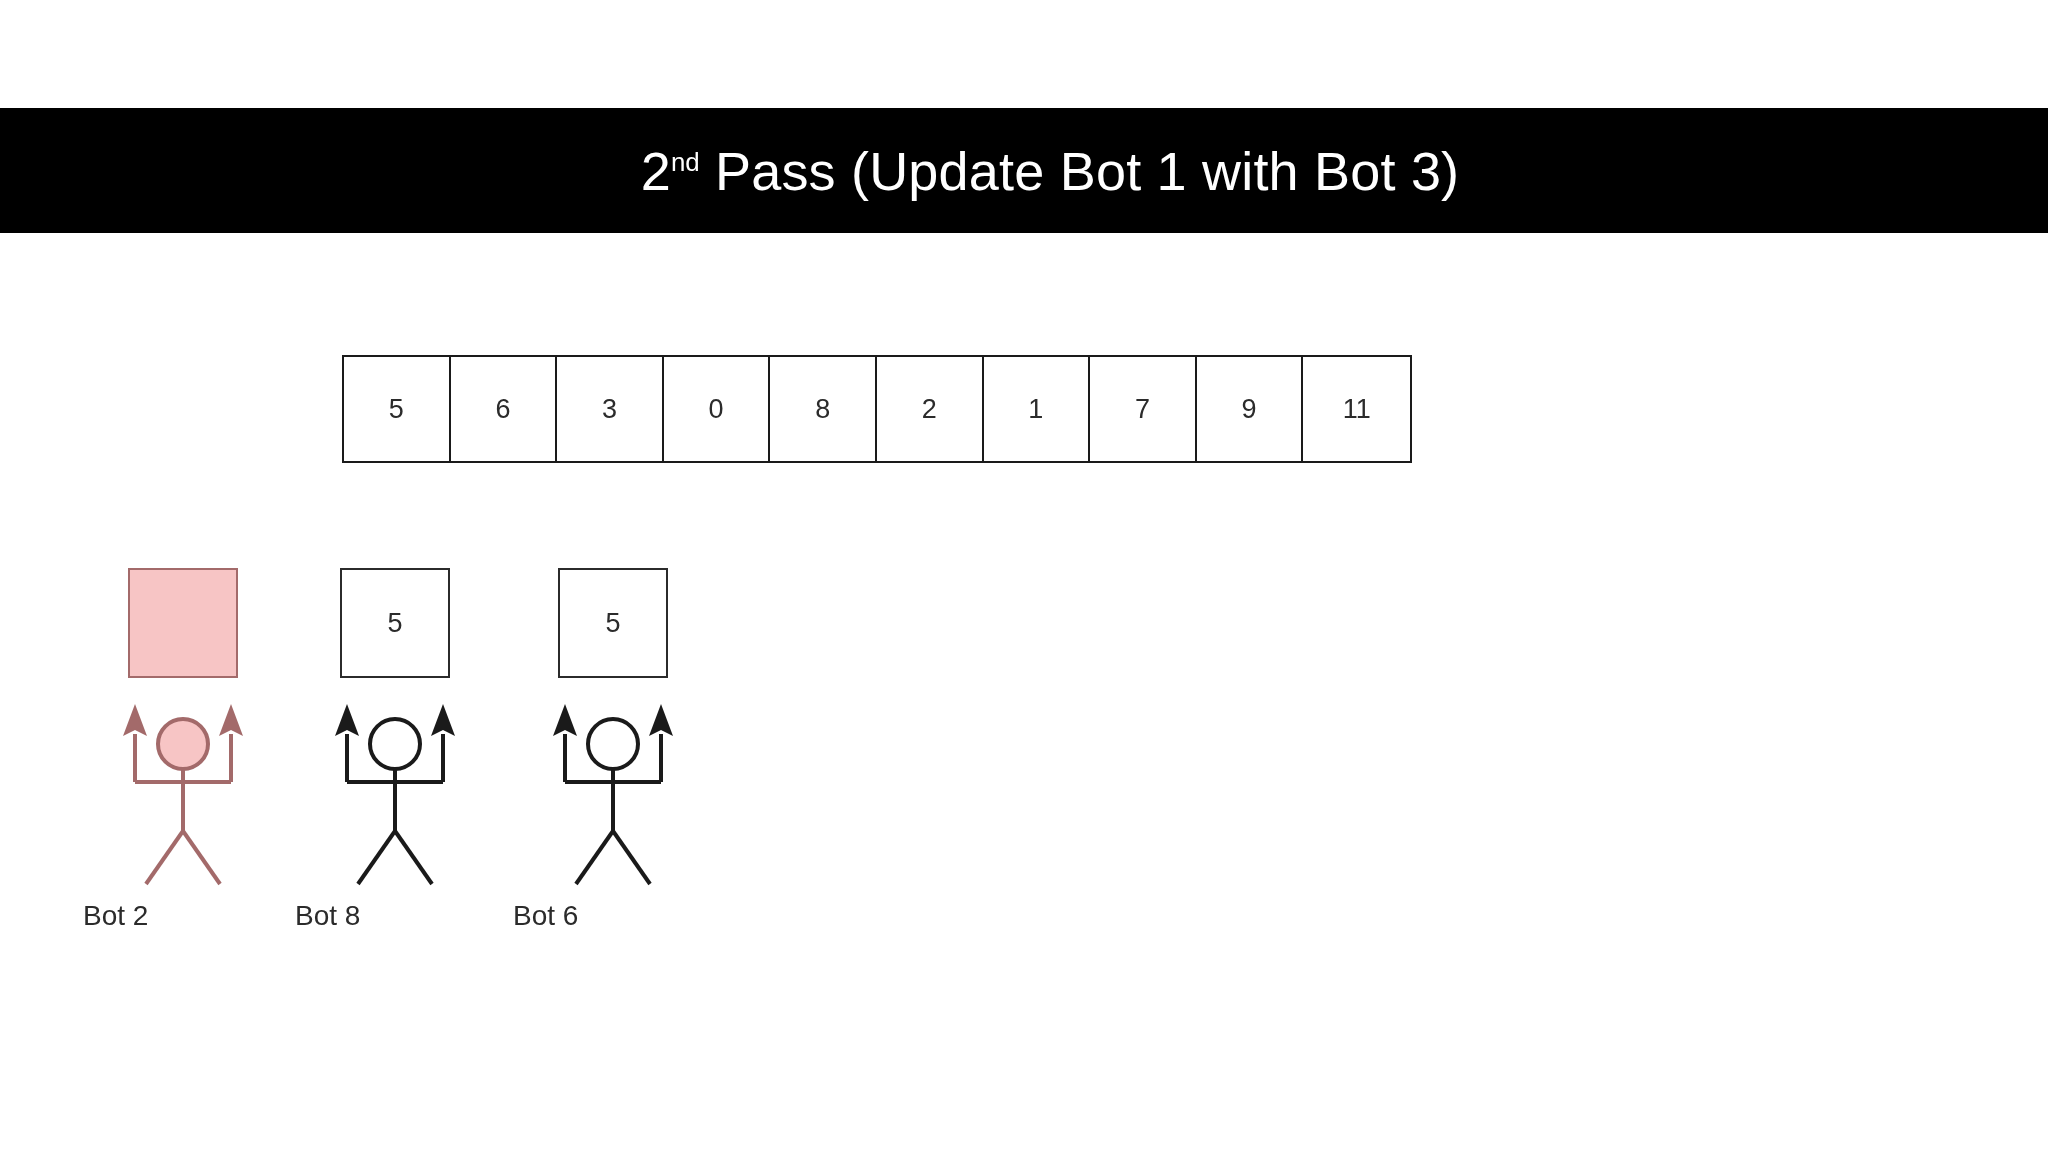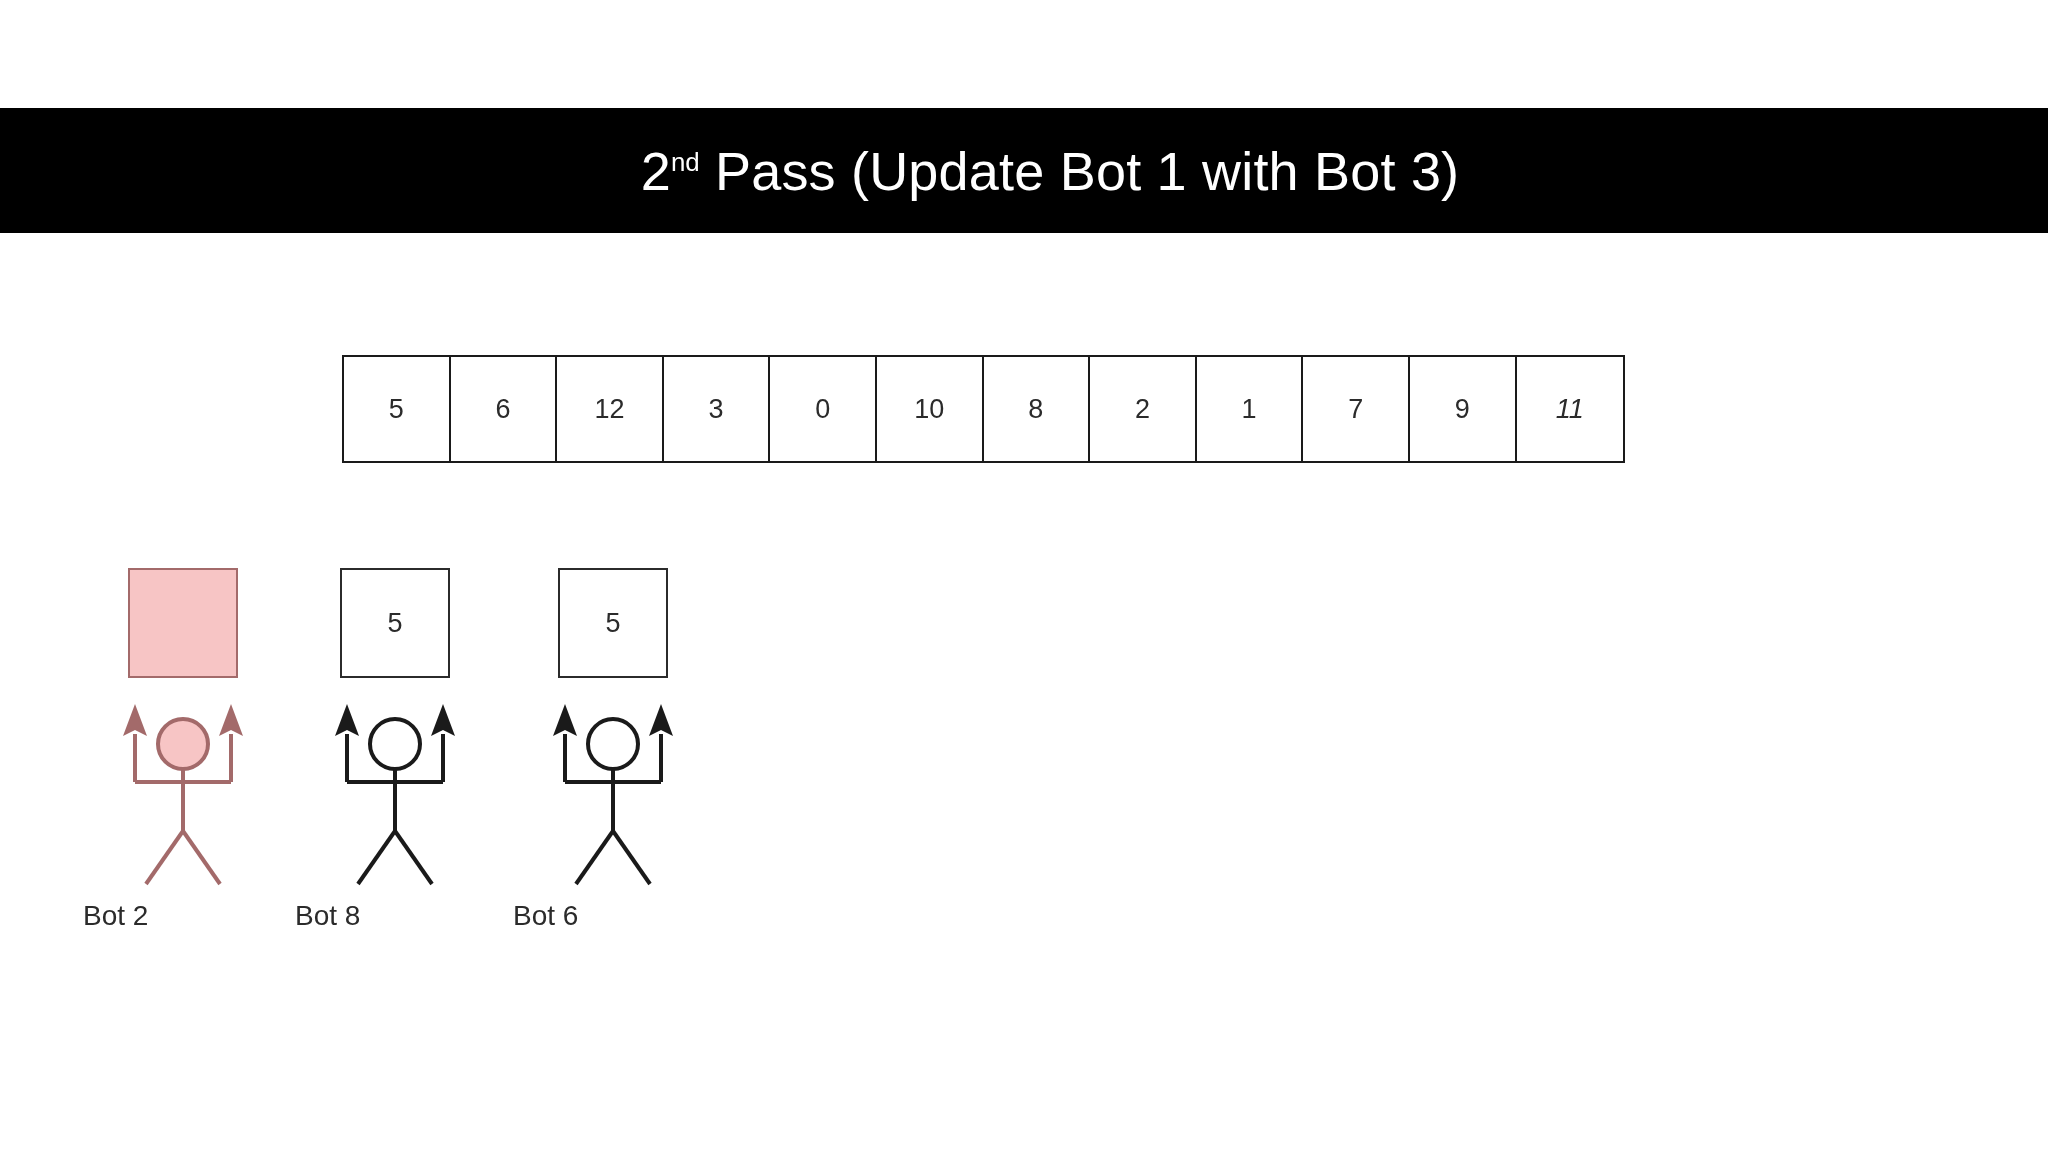--- a/index.html
+++ b/index.html
@@ -60,21 +60,21 @@
     width: 106.6px;
     height: 104px;
     border-right: 2px solid #1a1a1a;
     display: flex;
     align-items: center;
     justify-content: center;
     font-size: 27px;
     color: #2b2b2b;
     background: #ffffff;
   }
-  .array-cell:last-child { border-right: none; font-style: italic; }
+  .array-cell:last-child { border-right: none; }
 
   
   .bot {
     position: absolute;
     width: 200px;
     top: 560px;
   }
   #bot-2 { left: 83px; }
   #bot-1 { left: 295px; }
   #bot-3 { left: 513px; }
@@ -122,24 +122,22 @@
 
 <div id="slide">
 
   <div id="title-banner">
     <div id="title-text"><span>2</span><span class="sup">nd</span><span> Pass (Update Bot 1 with Bot 3)</span></div>
   </div>
 
   <div id="array-strip">
       <div class="array-cell">5</div>
       <div class="array-cell">6</div>
-      <div class="array-cell">12</div>
       <div class="array-cell">3</div>
       <div class="array-cell">0</div>
-      <div class="array-cell">10</div>
       <div class="array-cell">8</div>
       <div class="array-cell">2</div>
       <div class="array-cell">1</div>
       <div class="array-cell">7</div>
       <div class="array-cell">9</div>
       <div class="array-cell">11</div>
     </div>
 
   <div class="bot pink" id="bot-2">
     <div class="bot-box"></div>

